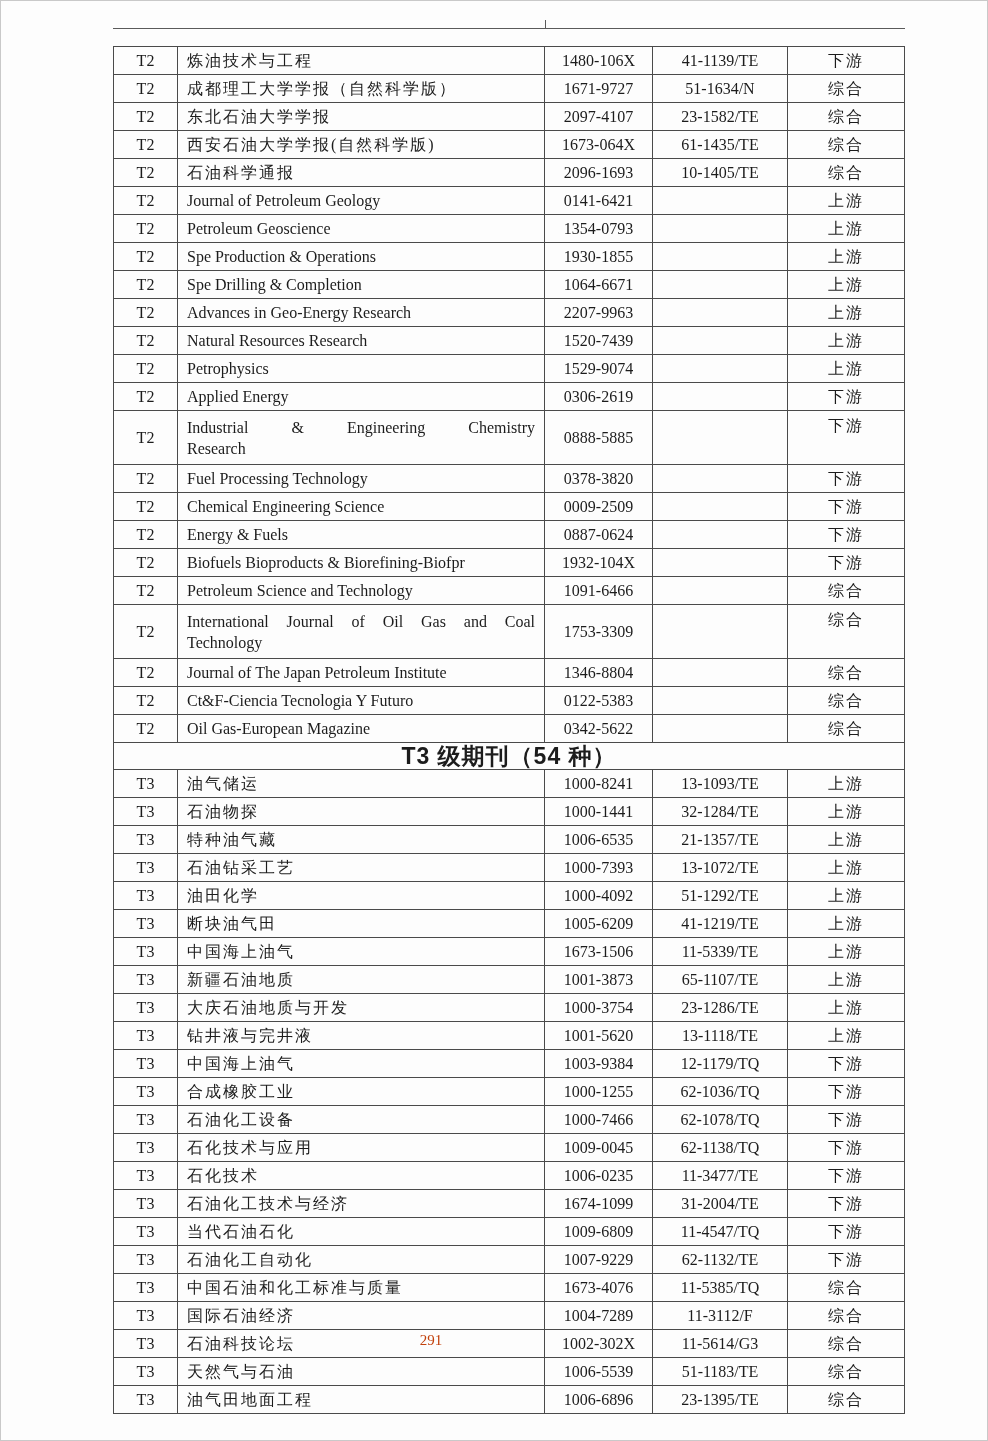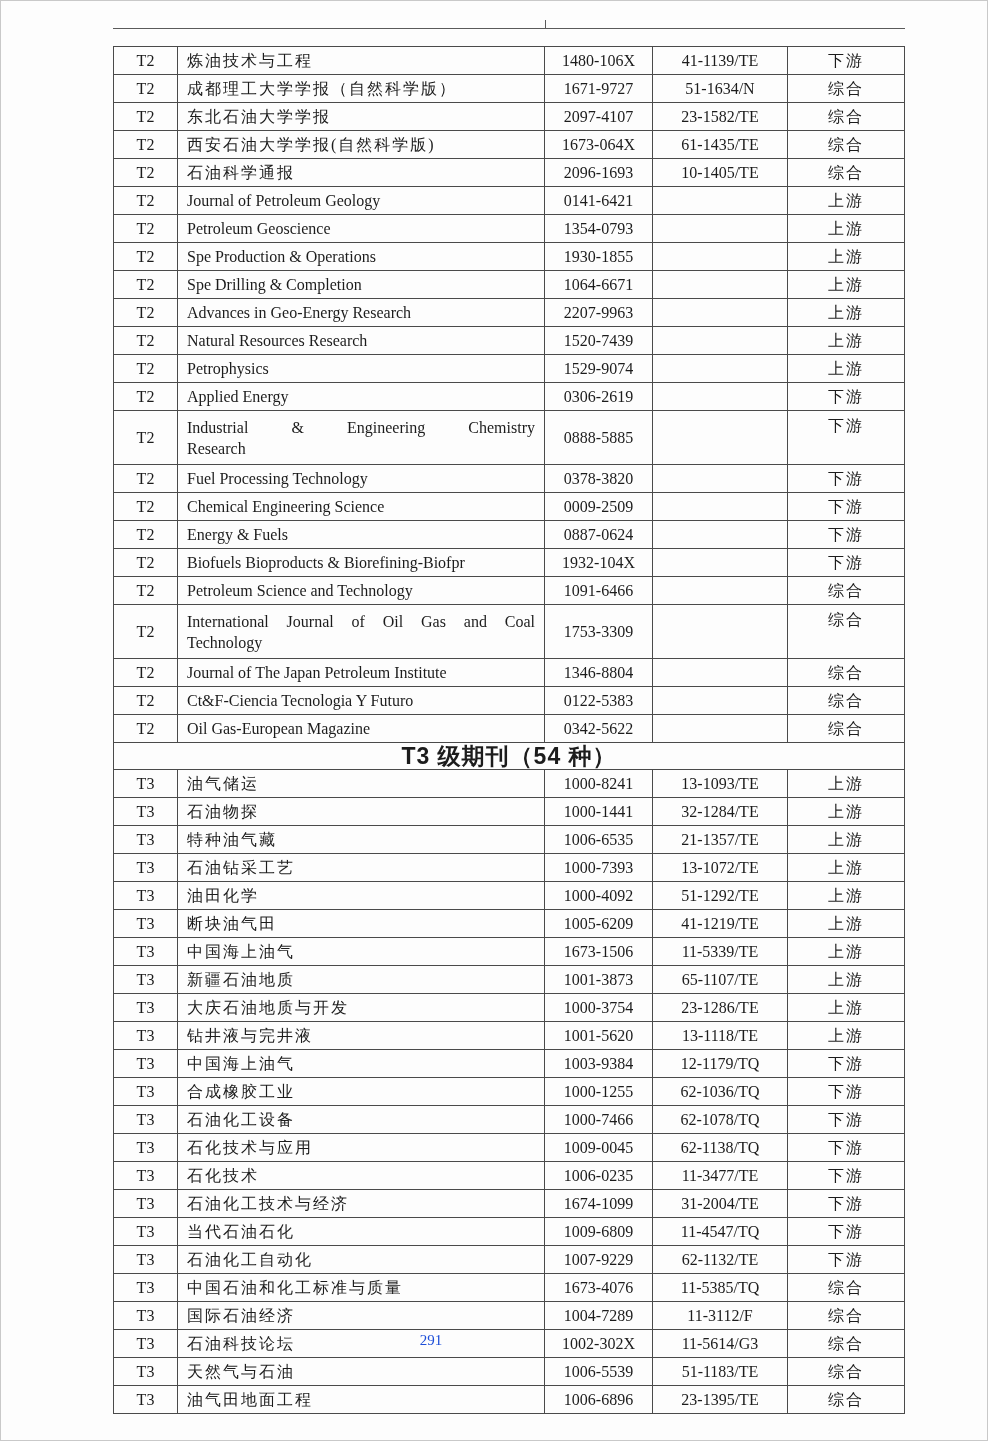--- a/index.html
+++ b/index.html
@@ -92,21 +92,21 @@
     letter-spacing: 1px;
     text-align: center;
   }
   .page-number {
     position: absolute;
     left: 113px;
     top: 1332px;
     width: 636px;
     text-align: center;
     font-size: 15px;
-    color: #1d4ed8;
+    color: #c2410c;
   }
 </style>
 </head>
 <body>
 
 <div class="page-frame"></div>
 <div class="cut-line"></div>
 <div class="cut-stub"></div>
 
 <table class="journal-table">

